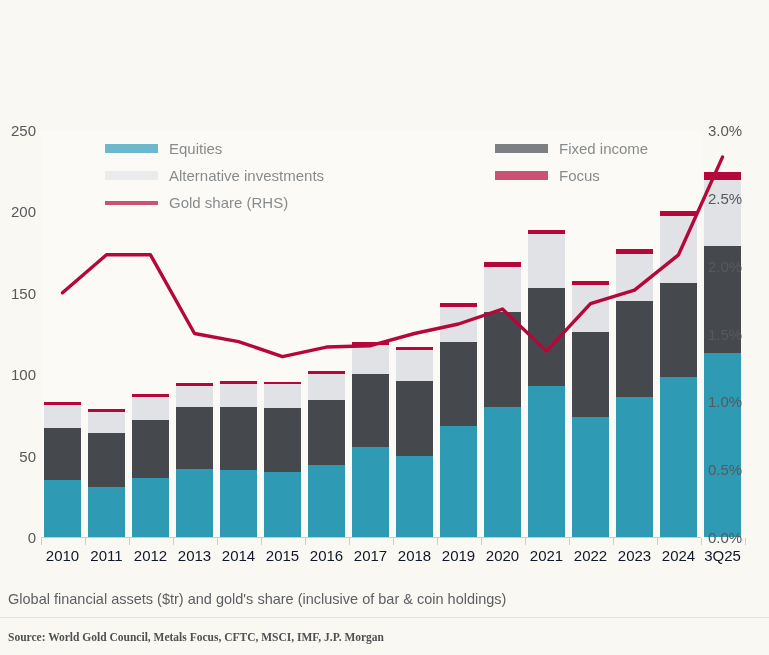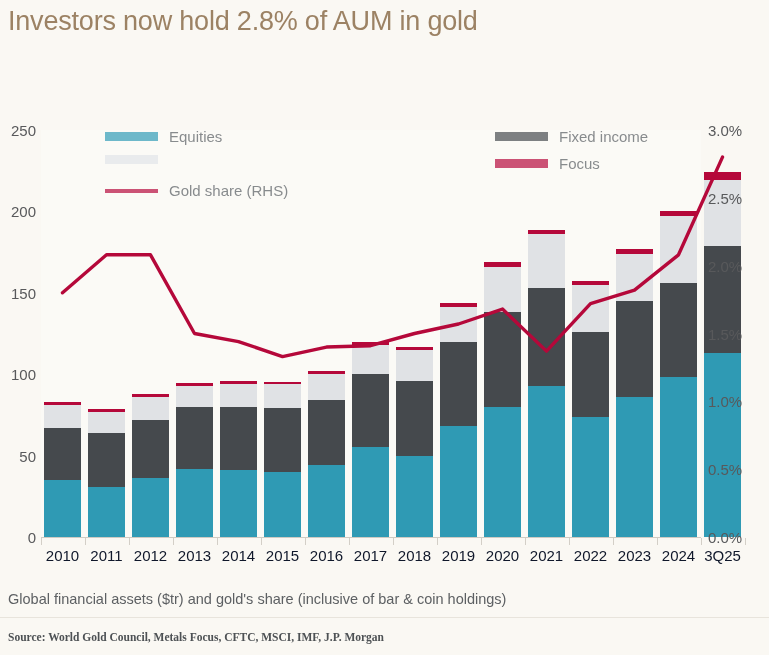--- a/index.html
+++ b/index.html
@@ -17,21 +17,21 @@
   
   .title{
     position:absolute;left:8px;top:6px;
     font-size:27px;font-weight:400;
     color:#9c8264;
     letter-spacing:-0.2px;
     white-space:nowrap;
   }
 
   
-  .legend{position:absolute;left:105px;top:128px;width:620px;height:70px;}
+  .legend{position:absolute;left:105px;top:140px;width:620px;height:70px;}
   .legend-item{position:absolute;display:flex;align-items:center;white-space:nowrap;}
   .legend-swatch{width:53px;height:9px;margin-right:11px;flex:none;}
   .legend-swatch.line{height:4px;}
   .legend-label{font-size:15px;color:#54595c;}
 
   .li-equities{left:0px;top:0px;}
   .li-alt{left:0px;top:27px;}
   .li-share{left:0px;top:54px;}
   .li-fixed{left:390px;top:0px;}
   .li-gold{left:390px;top:27px;}
@@ -82,29 +82,29 @@
     position:absolute;left:8px;top:631px;
     font-size:11.5px;font-weight:bold;color:#4d5154;white-space:nowrap;font-family:Liberation Serif, serif;
   }
   .rule{position:absolute;left:0;top:617px;width:769px;height:1px;background:#e8e4dc;}
 </style>
 </head>
 <body>
 
 <div id="figure">
 
-  <div class="title">Investors now hold 2.8% of AUM in gold</div>
 
   <div class="legend">
     <div class="legend-item li-equities">
       <span class="legend-swatch seg-eq"></span>
       <span class="legend-label">Equities</span>
     </div>
     <div class="legend-item li-alt">
       <span class="legend-swatch seg-alt"></span>
+      <span class="legend-label">Alternative investments</span>
     </div>
     <div class="legend-item li-share">
       <span class="legend-swatch line seg-gold"></span>
       <span class="legend-label">Gold share (RHS)</span>
     </div>
     <div class="legend-item li-fixed">
       <span class="legend-swatch seg-fi"></span>
       <span class="legend-label">Fixed income</span>
     </div>
     <div class="legend-item li-gold">

